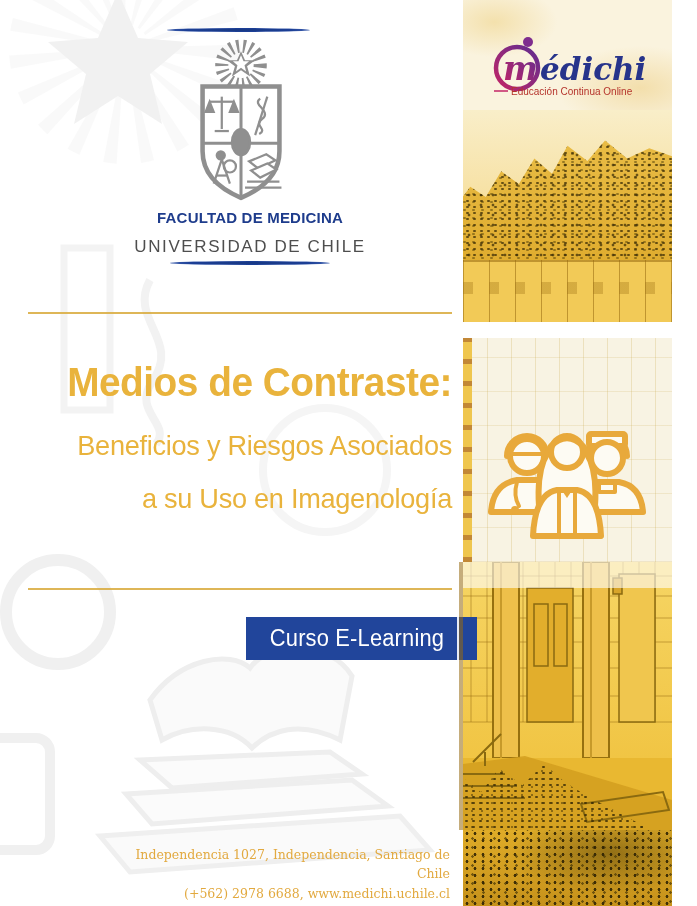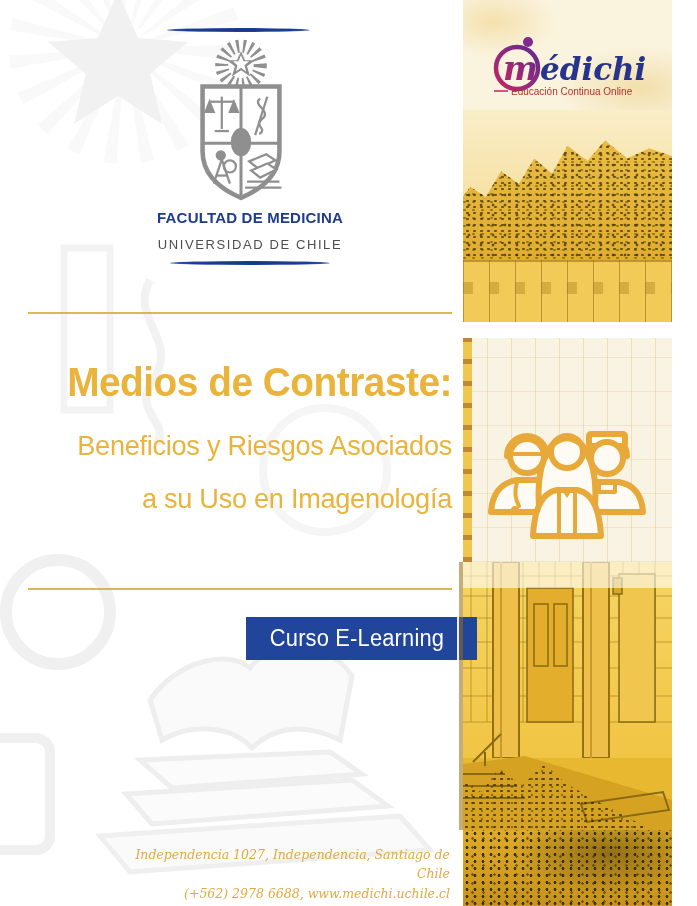--- a/index.html
+++ b/index.html
@@ -12,41 +12,41 @@
   
   .hdr-line{position:absolute;height:4px;border-radius:50%;
             background:radial-gradient(ellipse at center,#16367f 0%,#1c3f96 55%,#5d7cc2 85%,rgba(93,124,194,0) 100%);
             z-index:3;}
   .hdr-line.top{left:167px;top:28px;width:143px;}
   .hdr-line.bottom{left:170px;top:261px;width:160px;}
   .crest{position:absolute;left:180px;top:38px;width:122px;height:178px;z-index:3;}
   .faculty{position:absolute;left:100px;top:209px;width:300px;text-align:center;
            font-size:15px;font-weight:bold;letter-spacing:.2px;color:#1E3C8C;z-index:3;}
   .university{position:absolute;left:100px;top:237px;width:300px;text-align:center;
-           font-size:13px;letter-spacing:1.6px;color:#4E4E4E;z-index:3;}
+           font-size:17px;letter-spacing:1.6px;color:#4E4E4E;z-index:3;}
 
   
   .rule{position:absolute;left:28px;width:424px;height:2px;background:#D8A93A;opacity:.85;z-index:3;}
   .rule.r1{top:312px;} .rule.r2{top:588px;}
   .title-main{position:absolute;left:28px;top:360px;width:424px;text-align:right;white-space:nowrap;
               font-size:40px;font-weight:bold;color:#E9B33C;letter-spacing:-.5px;
               transform:scaleX(.97);transform-origin:100% 50%;z-index:3;}
   .title-sub{position:absolute;left:28px;width:424px;text-align:right;white-space:nowrap;
              font-size:28px;font-weight:400;color:#E9B33C;letter-spacing:-.3px;
              transform:scaleX(.97);transform-origin:100% 50%;z-index:3;}
   .title-sub.s1{top:430px;} .title-sub.s2{top:483px;}
 
   
   .ribbon{position:absolute;left:246px;top:617px;width:231px;height:43px;background:#21459B;
           display:flex;align-items:center;justify-content:center;z-index:5;}
   .ribbon span{color:#fff;font-size:23px;letter-spacing:.2px;transform:scaleX(.95);padding-right:10px;}
 
   
   .footer{position:absolute;left:100px;top:845px;width:350px;text-align:right;
-          font-family:"DejaVu Serif",serif;font-style:italic;font-size:12.5px;line-height:1.55;
+          font-family:"DejaVu Serif",serif;font-size:12.5px;line-height:1.55;
           color:#E2A93F;z-index:3;}
 
   
   .photo-col{position:absolute;left:463px;top:0;width:209px;height:906px;z-index:2;background:#F8F1DD;}
   .seg{position:absolute;left:0;width:209px;overflow:hidden;}
   .seg-logo{top:0;height:110px;
       background:radial-gradient(90px 50px at 15% 20%,rgba(242,220,160,.8),rgba(242,220,160,0) 70%),
                  radial-gradient(120px 60px at 85% 80%,rgba(240,214,150,.7),rgba(240,214,150,0) 70%),
                  #FAF3DE;}
   .seg-roof{top:110px;height:212px;

